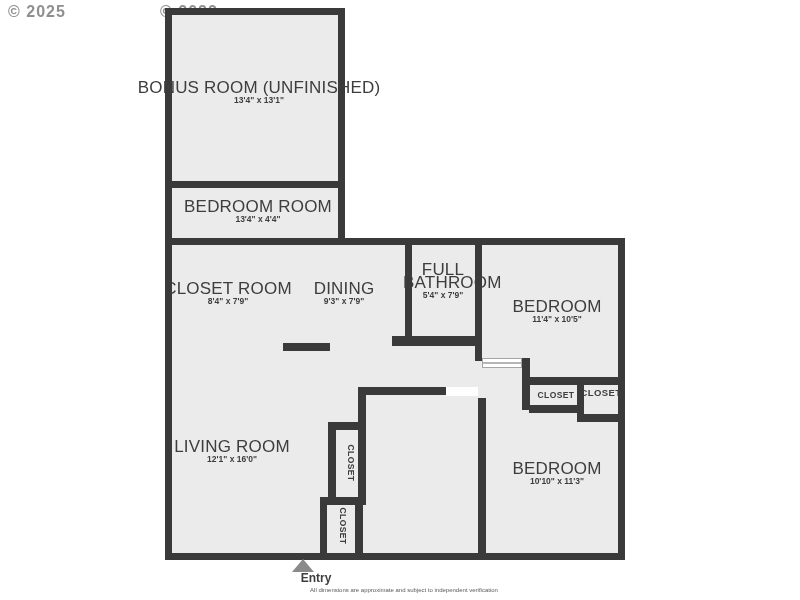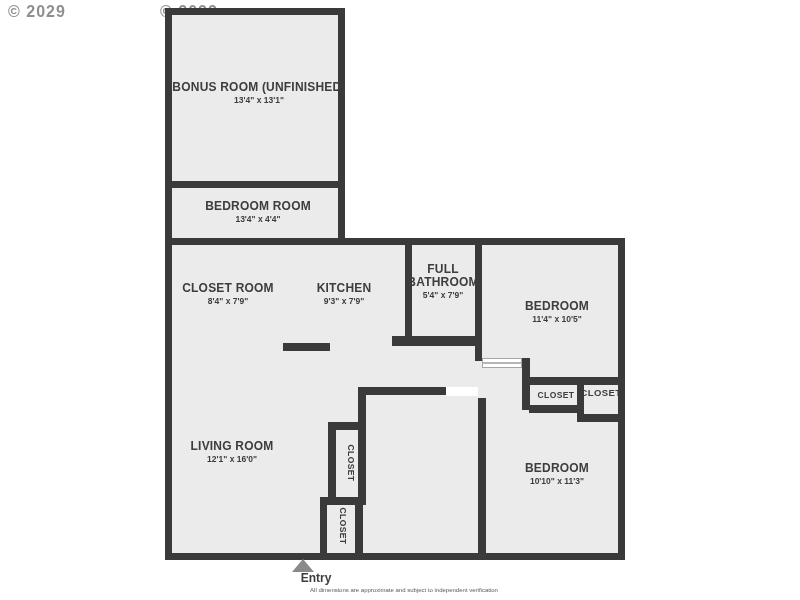--- a/index.html
+++ b/index.html
@@ -5,38 +5,38 @@
   html,body{margin:0;padding:0;background:#fff;}
   #canvas{position:relative;width:800px;height:600px;background:#ffffff;overflow:hidden;
           font-family:"Liberation Sans",sans-serif;}
   .fill{position:absolute;background:#ebebeb;}
   .wall{position:absolute;background:#3a3a3a;}
   .window{position:absolute;background:#fff;border:1px solid #a5a5a5;box-sizing:border-box;}
   .window.h{background:linear-gradient(to bottom,#fff 0 42%,#b5b5b5 42% 58%,#fff 58% 100%);}
   .window.v{background:linear-gradient(to right,#fff 0 42%,#b5b5b5 42% 58%,#fff 58% 100%);}
   .opening{position:absolute;background:#fff;}
   .lbl{position:absolute;transform:translateX(-50%);text-align:center;color:#3d3d3d;white-space:nowrap;}
-  .room-name{font-weight:700;font-size:12px;letter-spacing:.2px;line-height:13px;}
+  .room-name{font-weight:400;font-size:17px;letter-spacing:.2px;line-height:13px;}
   .room-dims{font-weight:700;font-size:8.5px;line-height:10px;margin-top:1px;}
   .wrap .room-name{white-space:normal;width:80px;margin:0 auto;}
   .closet-lbl{position:absolute;font-weight:700;font-size:8.5px;letter-spacing:.4px;color:#3d3d3d;
               transform:translateX(-50%);white-space:nowrap;}
   .closet-lbl.rot{transform:translate(-50%,-50%) rotate(90deg);}
   .watermark{position:absolute;font-weight:700;font-size:16px;letter-spacing:1px;color:#8f8f8f;}
   .entry-arrow{position:absolute;width:0;height:0;border-left:11px solid transparent;
                border-right:11px solid transparent;border-bottom:13px solid #8a8a8a;}
   .entry-lbl{position:absolute;transform:translateX(-50%);font-weight:700;font-size:12px;color:#3d3d3d;}
   .disclaimer{position:absolute;transform:translateX(-50%);font-size:6px;color:#5a5a5a;white-space:nowrap;}
 </style>
 </head>
 <body>
 
 <div id="canvas">
 
-  <div class="watermark" style="left:8px;top:3px;">© 2029</div>
+  <div class="watermark" style="left:8px;top:3px;">© 2025</div>
   <div class="watermark" style="left:160px;top:3px;">© 2022</div>
 
   <div id="plan">
       <div class="fill" style="left: 165px; top: 8px; width: 180px; height: 237px;"></div>
       <div class="fill" style="left: 165px; top: 238px; width: 460px; height: 322px;"></div>
       <div class="window h" style="left: 215px; top: 8px; width: 22px; height: 7px;"></div>
       <div class="window h" style="left: 290px; top: 8px; width: 28px; height: 7px;"></div>
       <div class="window h" style="left: 180px; top: 181px; width: 33px; height: 7px;"></div>
       <div class="window h" style="left: 253px; top: 181px; width: 50px; height: 7px;"></div>
       <div class="window v" style="left: 165px; top: 263px; width: 7px; height: 69px;"></div>
@@ -85,21 +85,21 @@
   </div>
   <div class="lbl" style="left:258px;top:200px;">
     <div class="room-name">BEDROOM ROOM</div>
     <div class="room-dims">13'4" x 4'4"</div>
   </div>
   <div class="lbl" style="left:228px;top:282px;">
     <div class="room-name">CLOSET ROOM</div>
     <div class="room-dims">8'4" x 7'9"</div>
   </div>
   <div class="lbl" style="left:344px;top:282px;">
-    <div class="room-name">KITCHEN</div>
+    <div class="room-name">DINING</div>
     <div class="room-dims">9'3" x 7'9"</div>
   </div>
   <div class="lbl wrap" style="left:443px;top:263px;">
     <div class="room-name">FULL BATHROOM</div>
     <div class="room-dims">5'4" x 7'9"</div>
   </div>
   <div class="lbl" style="left:557px;top:300px;">
     <div class="room-name">BEDROOM</div>
     <div class="room-dims">11'4" x 10'5"</div>
   </div>

